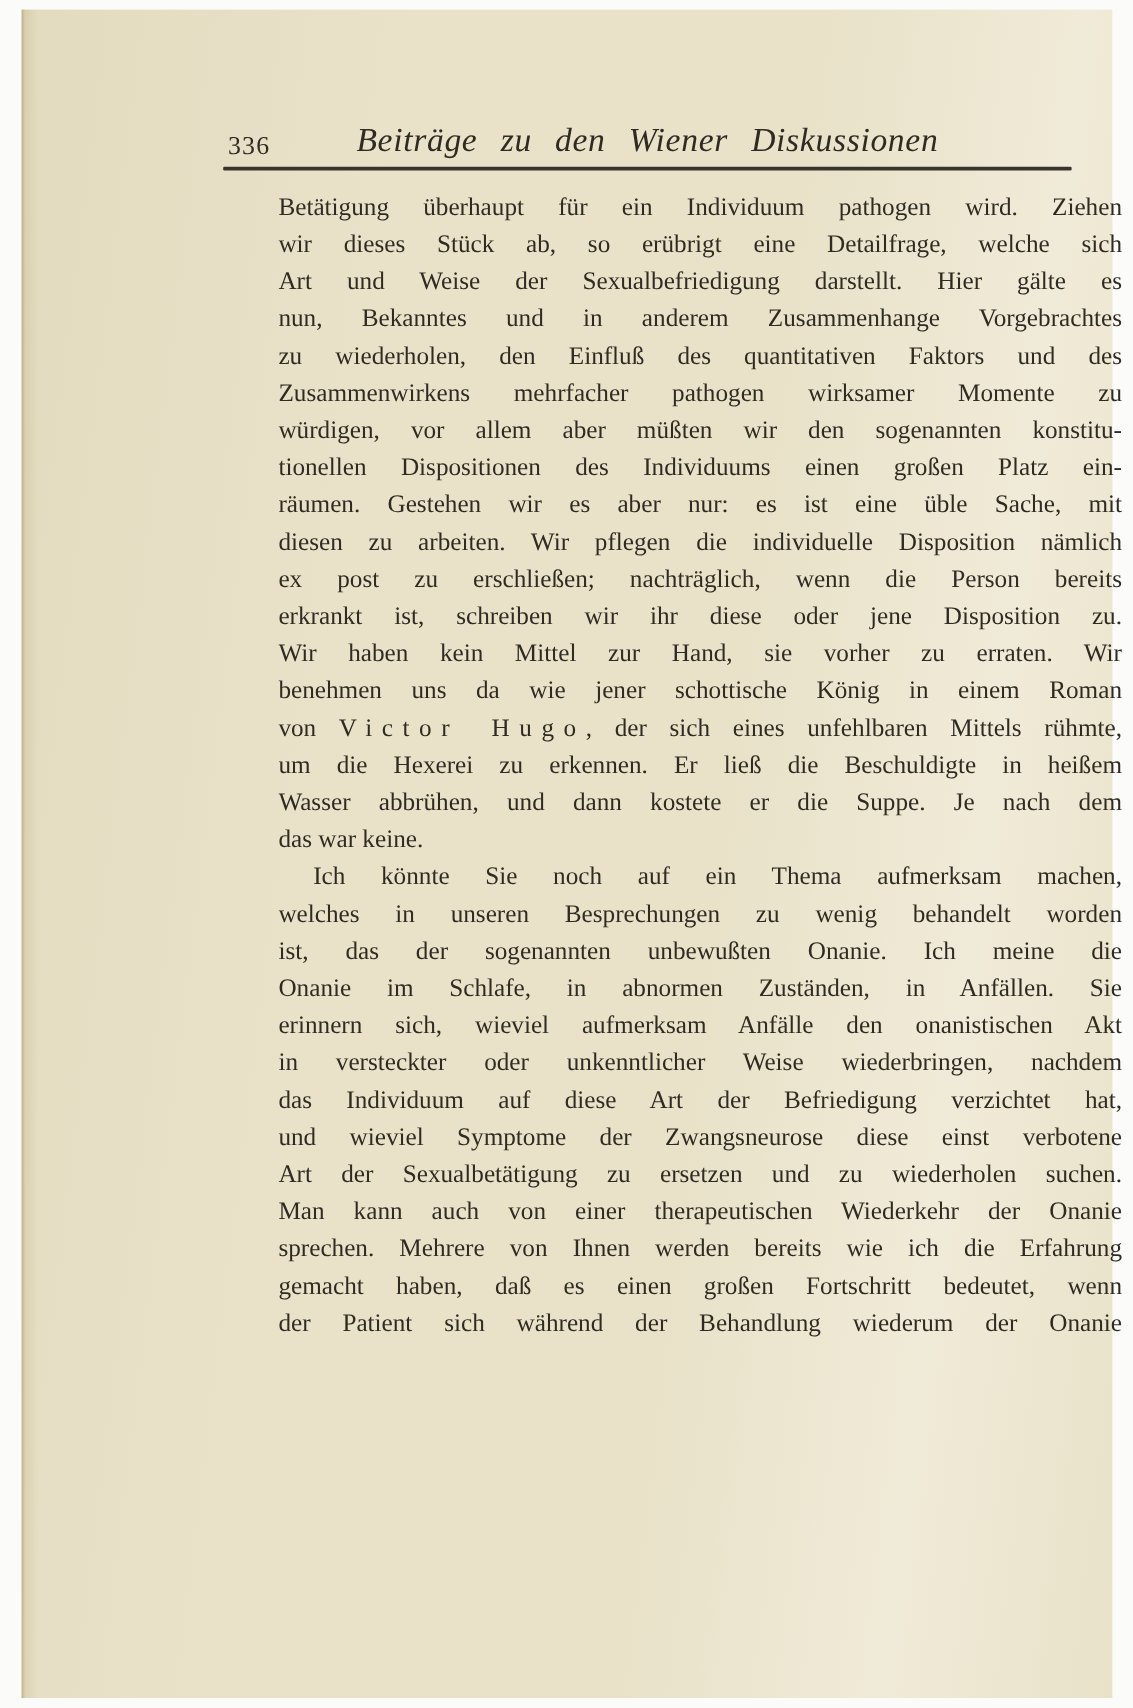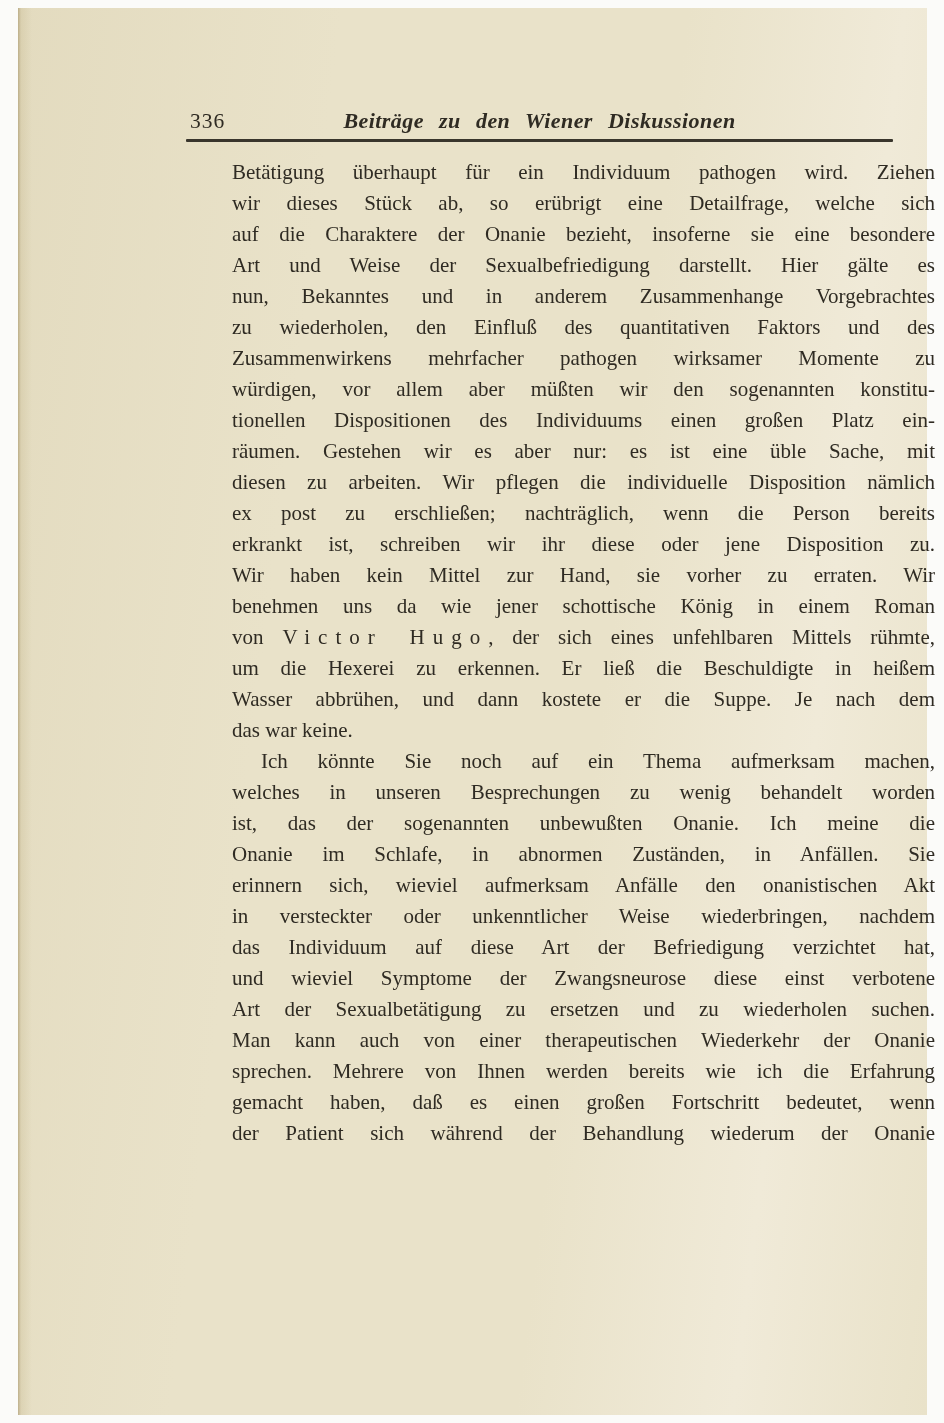--- a/index.html
+++ b/index.html
@@ -50,24 +50,23 @@
   .page-number {
     position: absolute; left: 4px; bottom: 2px;
     font-size: 21.5px;
     letter-spacing: 1px;
     font-variant-numeric: oldstyle-nums;
   }
   .running-title {
     position: absolute; left: 0; right: 0; bottom: 2px;
     text-align: center;
     font-style: italic;
-    font-size: 22px;
+    font-size: 28px;
     letter-spacing: 0.02em;
     word-spacing: 0.42em;
-    font-weight: bold;
   }
   .header-rule {
     position: absolute;
     left: 168px; top: 131px; width: 707px; height: 3px;
     background: var(--rule);
     border-radius: 1px;
   }
   .text-block {
     position: absolute;
     left: 172px; top: 149px; width: 703px;
@@ -102,21 +101,20 @@
 
     <div class="header">
       <span class="page-number">336</span>
       <span class="running-title">Beiträge zu den Wiener Diskussionen</span>
     </div>
     <div class="header-rule"></div>
 
     <div class="text-block">
       <div class="line">Betätigung überhaupt für ein Individuum pathogen wird. Ziehen</div>
       <div class="line">wir dieses Stück ab, so erübrigt eine Detailfrage, welche sich</div>
-      <div class="line">auf die Charaktere der Onanie bezieht, insoferne sie eine besondere</div>
       <div class="line">Art und Weise der Sexualbefriedigung darstellt. Hier gälte es</div>
       <div class="line">nun, Bekanntes und in anderem Zusammenhange Vorgebrachtes</div>
       <div class="line">zu wiederholen, den Einfluß des quantitativen Faktors und des</div>
       <div class="line">Zusammenwirkens mehrfacher pathogen wirksamer Momente zu</div>
       <div class="line">würdigen, vor allem aber müßten wir den sogenannten konstitu-</div>
       <div class="line">tionellen Dispositionen des Individuums einen großen Platz ein-</div>
       <div class="line">räumen. Gestehen wir es aber nur: es ist eine üble Sache, mit</div>
       <div class="line">diesen zu arbeiten. Wir pflegen die individuelle Disposition nämlich</div>
       <div class="line">ex post zu erschließen; nachträglich, wenn die Person bereits</div>
       <div class="line">erkrankt ist, schreiben wir ihr diese oder jene Disposition zu.</div>

